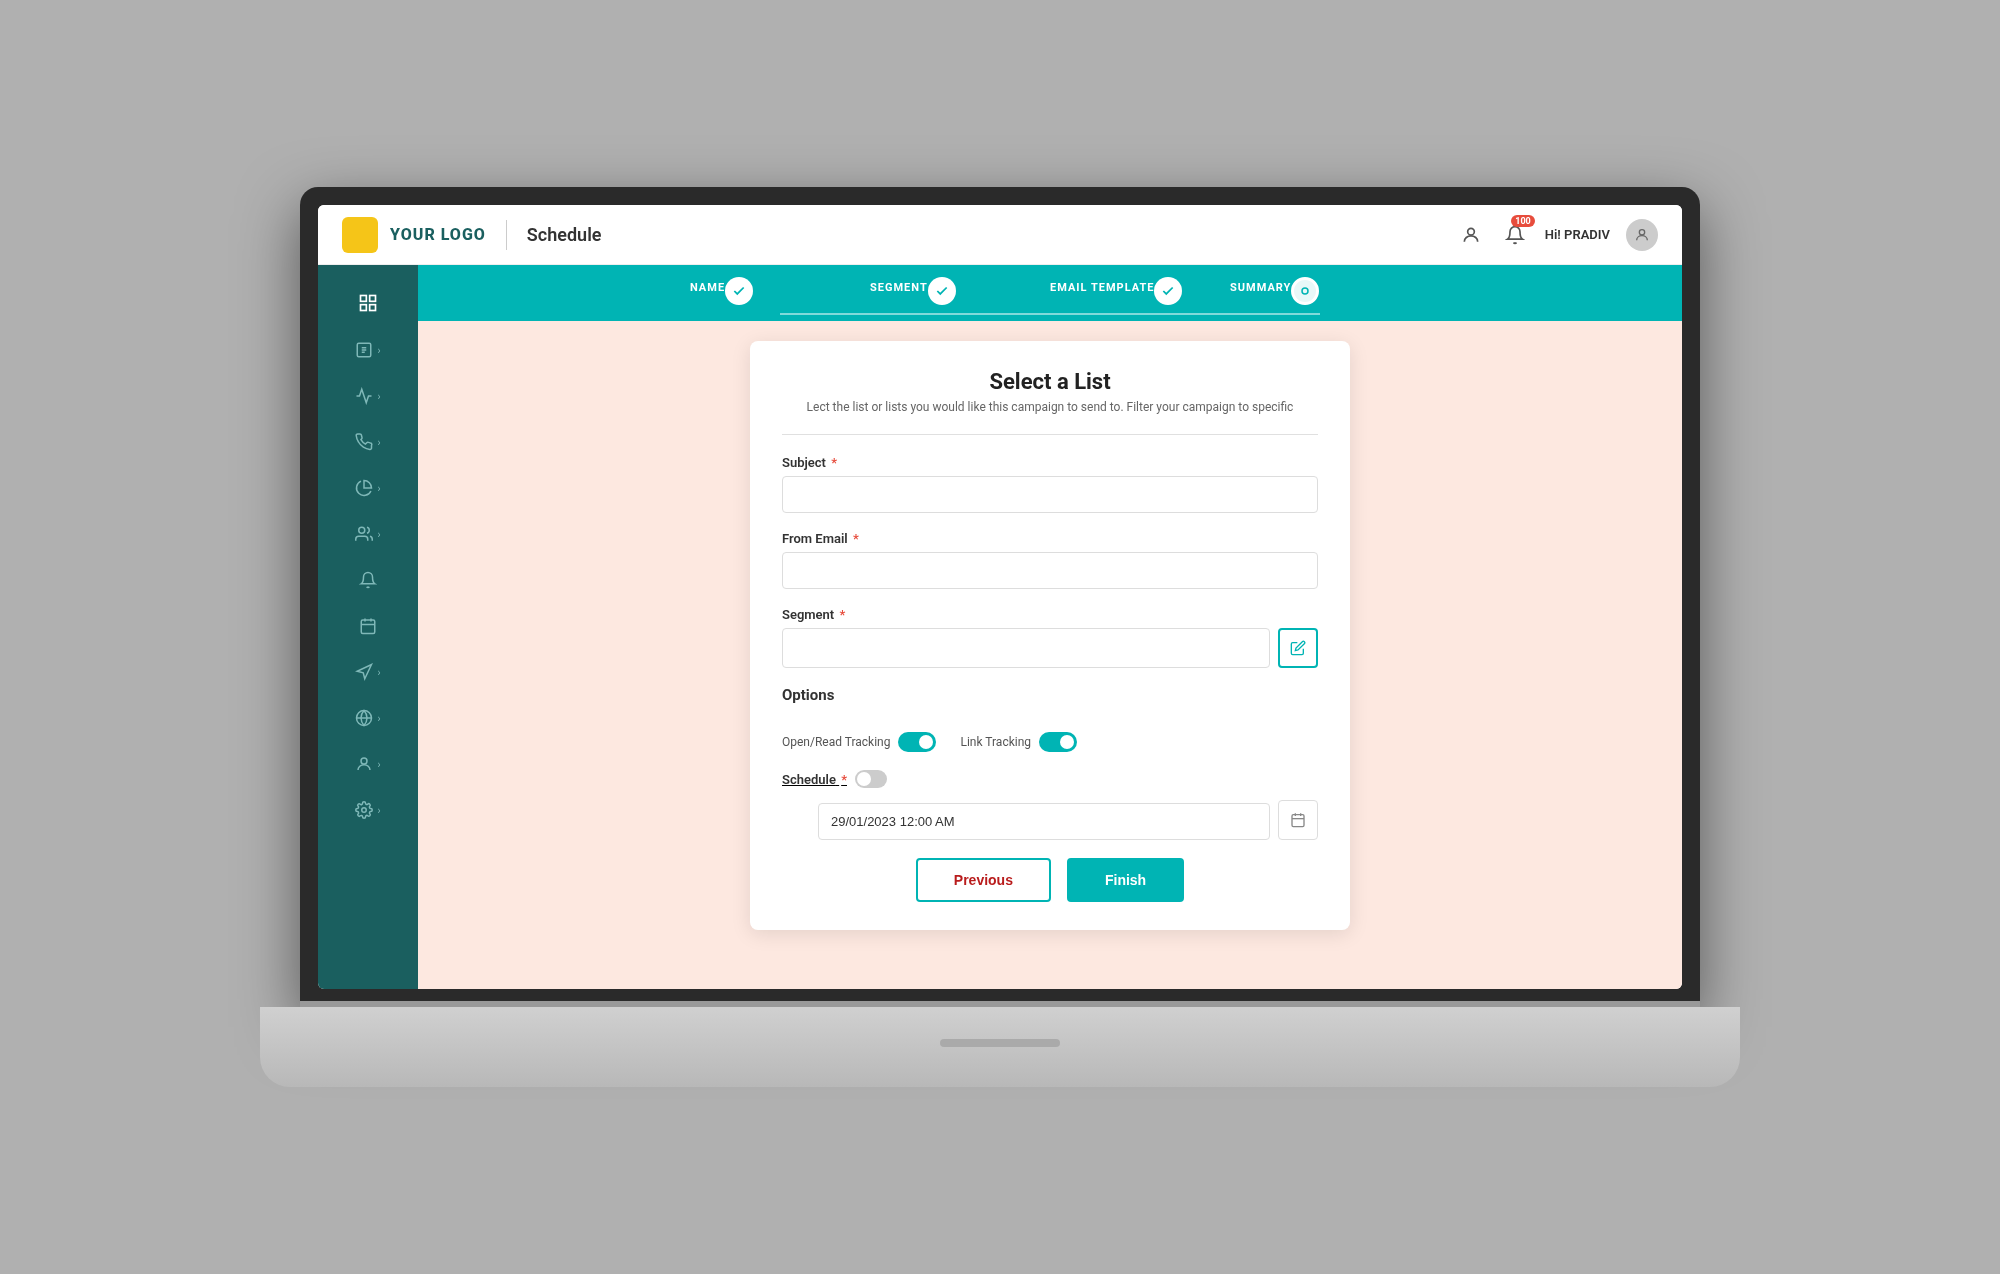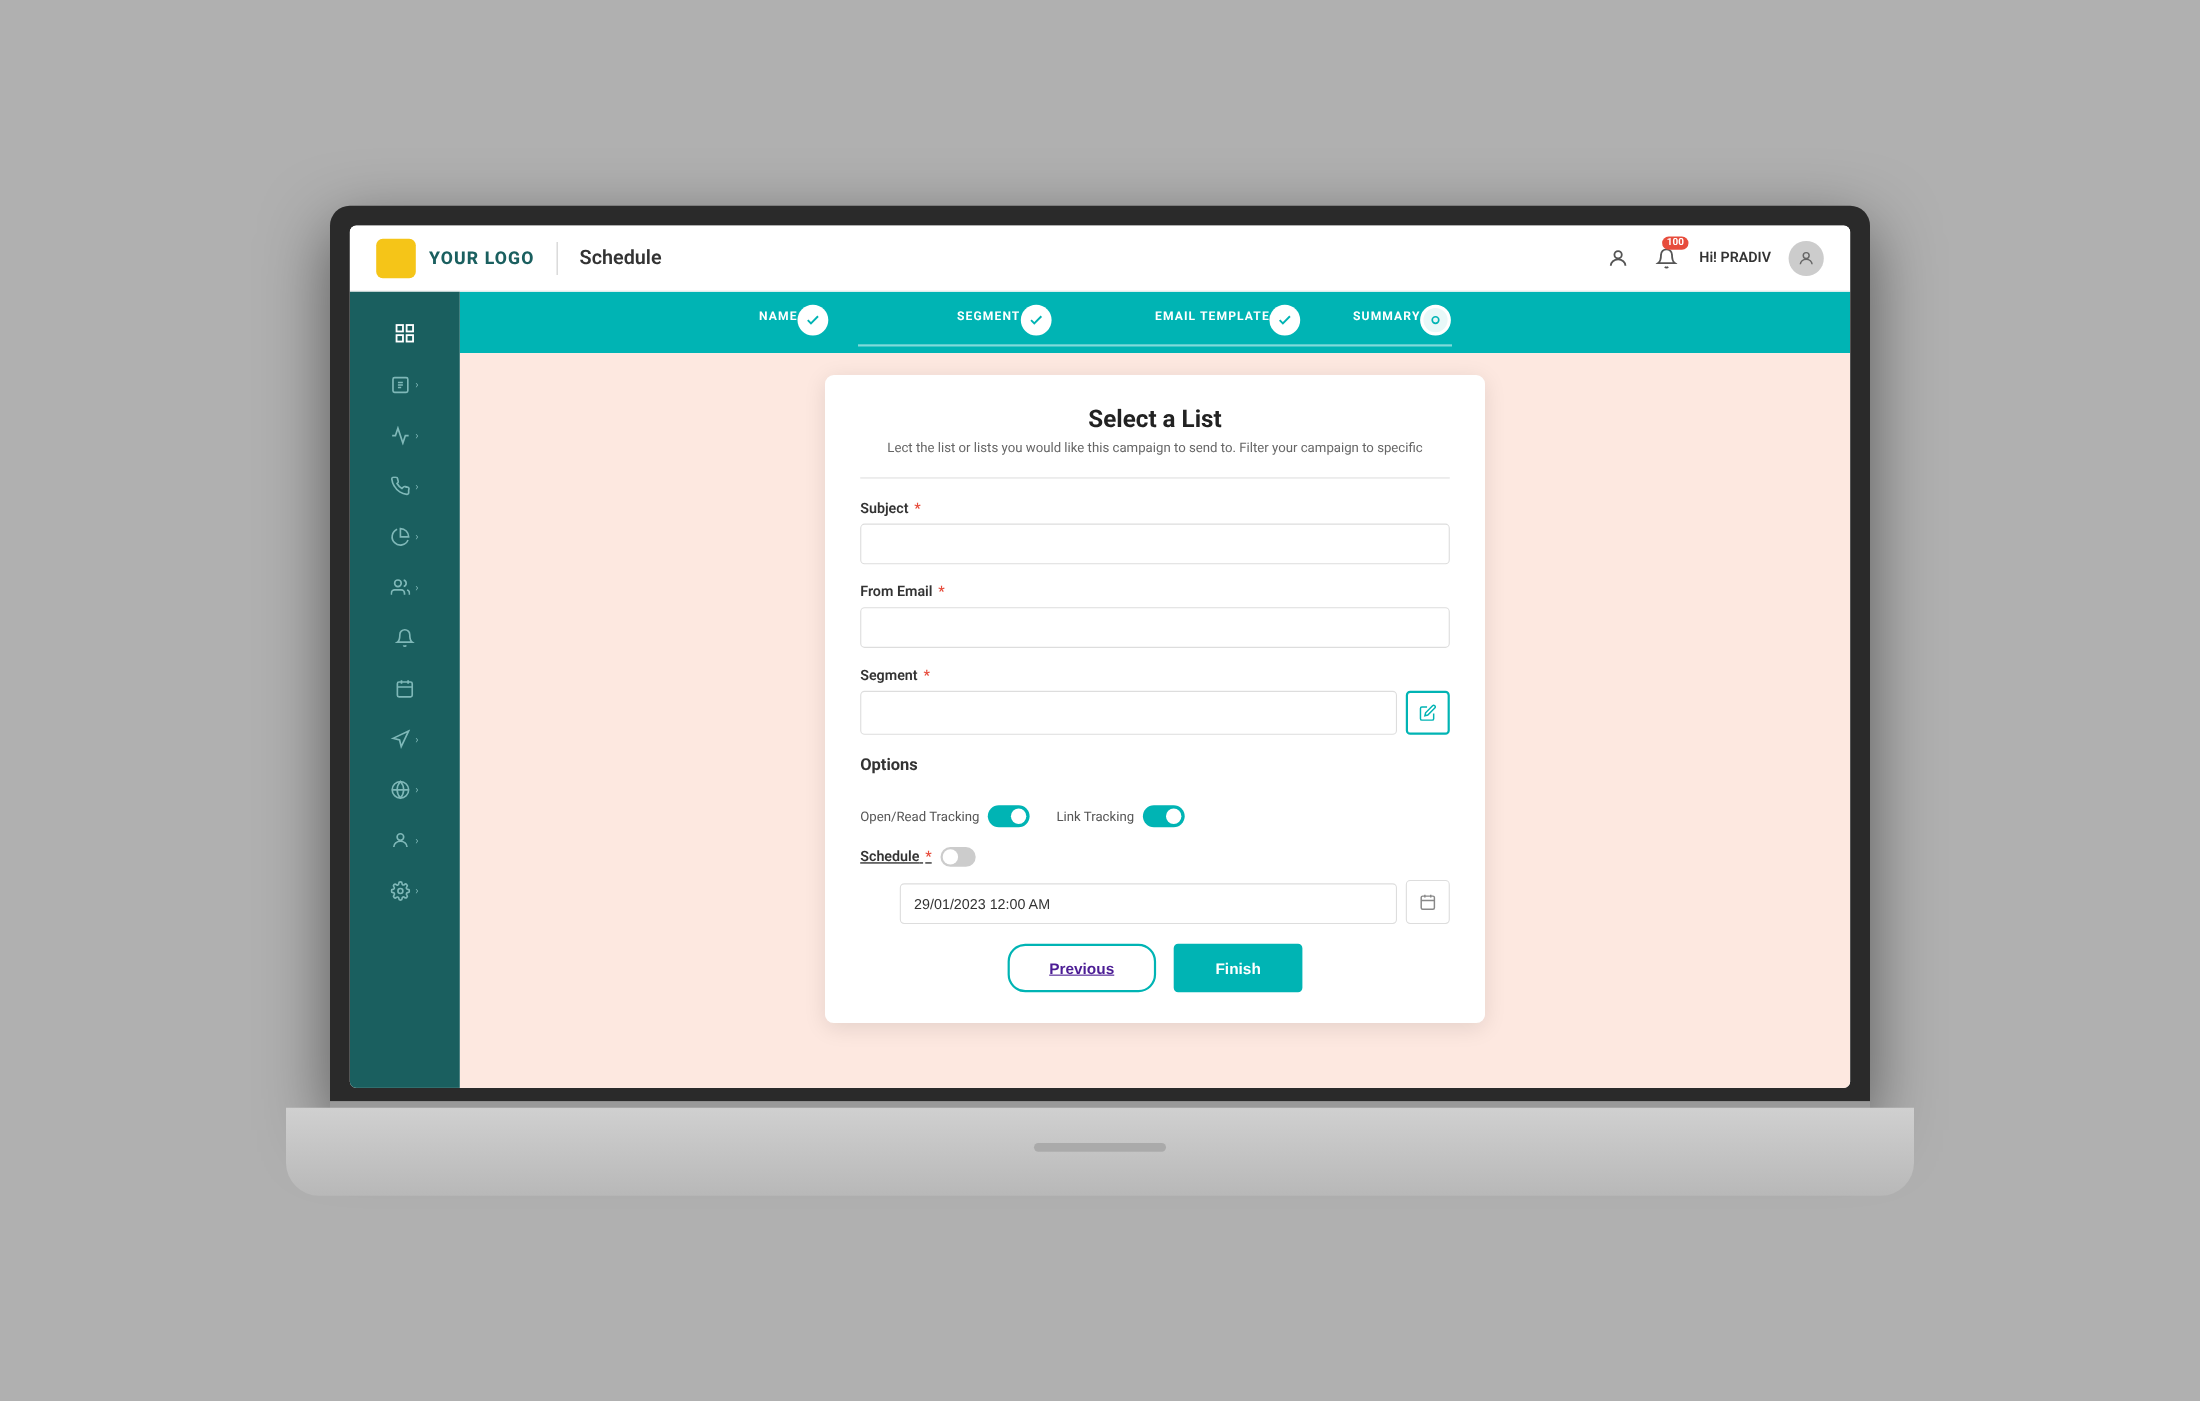--- a/index.html
+++ b/index.html
@@ -471,27 +471,26 @@
     .action-buttons {
       display: flex;
       justify-content: center;
       gap: 16px;
       margin-top: 8px;
     }
 
     .btn-previous {
       padding: 12px 36px;
       border: 2px solid #00b4b4;
-      border-radius: 16px;
-      background: #fff;
-      color: #4c1d95;
+      border-radius: 4px;
+      background: #fff;
+      color: #b91c1c;
       font-size: 14px;
       font-weight: 600;
       cursor: pointer;
-      text-decoration: underline;
     }
 
     .btn-finish {
       padding: 12px 36px;
       border: 2px solid #00b4b4;
       border-radius: 4px;
       background: #00b4b4;
       color: #fff;
       font-size: 14px;
       font-weight: 600;

